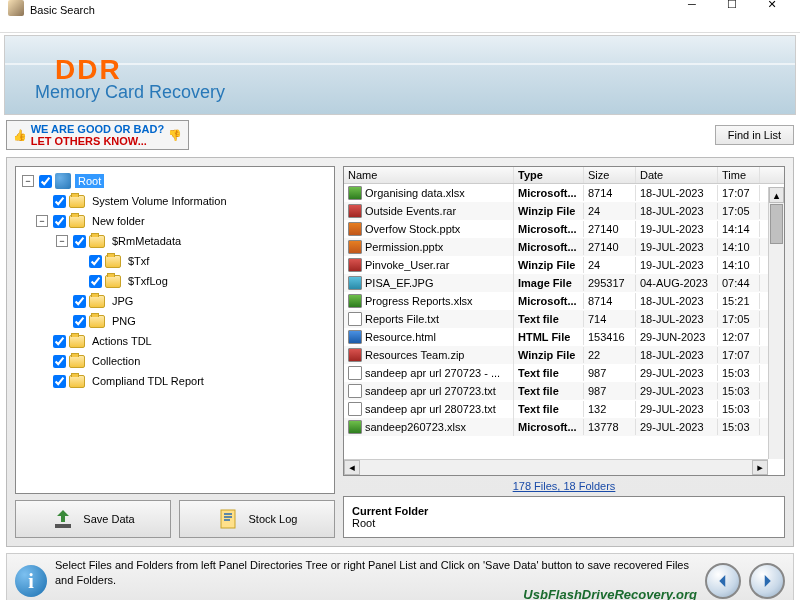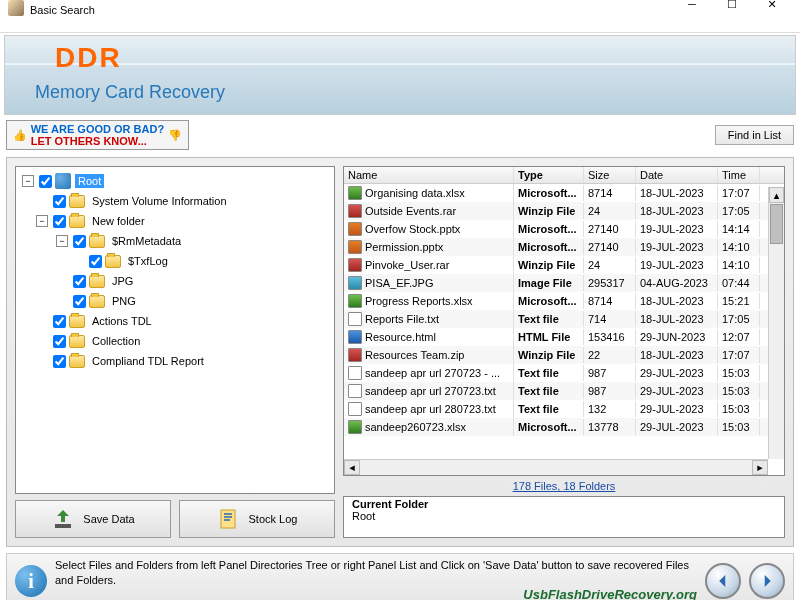--- a/index.html
+++ b/index.html
@@ -3,21 +3,21 @@
 <meta charset="utf-8">
 <style>
 * { box-sizing: border-box; margin: 0; padding: 0; font-family: "Segoe UI", Tahoma, sans-serif; font-size: 11px; }
 body { background: #fff; width: 800px; height: 600px; overflow: hidden; }
 .titlebar { height: 28px; background: #fff; border-bottom: 1px solid #ddd; display: flex; align-items: flex-end; padding: 16px 8px; }
 .titlebar .icon { width: 16px; height: 16px; background: linear-gradient(135deg,#f5deb3,#8b7355); border-radius: 2px; margin-right: 6px; }
 .titlebar .title { flex: 1; }
 .titlebar .winbtn { width: 40px; height: 24px; display: flex; align-items: center; justify-content: center; cursor: pointer; }
 .header { height: 80px; background: linear-gradient(180deg,#e8f0f5 0%,#d0e0ea 40%,#b8d0de 100%); border: 1px solid #ccc; margin: 2px 4px; position: relative; overflow: hidden; }
 .header::before { content:""; position:absolute; left:0; right:0; top:35%; height:2px; background:rgba(255,255,255,0.6); }
-.logo { position: absolute; left: 50px; top: 6px; font-size: 28px; font-weight: bold; color: #ff6600; letter-spacing: 2px; font-family: Arial Black, sans-serif; }
+.logo { position: absolute; left: 50px; top: 18px; font-size: 28px; font-weight: bold; color: #ff6600; letter-spacing: 2px; font-family: Arial Black, sans-serif; }
 .subtitle { position: absolute; left: 30px; top: 46px; font-size: 18px; color: #2878b8; font-weight: 500; }
 .toolbar { height: 32px; margin: 4px 6px 0; display: flex; align-items: center; justify-content: space-between; }
 .feedback { border: 1px solid #999; background: #f5f5f5; padding: 2px 6px; display: flex; align-items: center; gap: 4px; font-family: monospace; font-size: 9px; line-height: 1.1; }
 .feedback .blue { color: #0066cc; font-weight: bold; }
 .feedback .red { color: #cc0000; font-weight: bold; }
 .findbtn { border: 1px solid #aaa; background: linear-gradient(#f8f8f8,#e8e8e8); padding: 3px 12px; cursor: pointer; }
 .mainarea { margin: 6px; border: 1px solid #bbb; background: linear-gradient(180deg,#f0f0f0,#e8e8e8); padding: 8px; height: 390px; display: flex; gap: 8px; }
 .leftcol { width: 320px; display: flex; flex-direction: column; gap: 6px; }
 .treebox { flex: 1; border: 1px solid #888; background: #fff; overflow-y: auto; padding: 4px; }
 .treerow { display: flex; align-items: center; height: 20px; white-space: nowrap; }
@@ -46,21 +46,21 @@
 .fi-x { background: linear-gradient(#6fbf4b,#2e7d1f); color:#fff; }
 .fi-z { background: linear-gradient(#d9534f,#a02622); color:#fff; }
 .fi-p { background: linear-gradient(#e67e22,#c0561a); color:#fff; }
 .fi-i { background: linear-gradient(#5bc0de,#2a8aa8); color:#fff; }
 .fi-t { background: #fff; }
 .fi-h { background: linear-gradient(#4a90e2,#1a5aa8); color:#fff; }
 .hscroll { height: 16px; background: #f0f0f0; border-top: 1px solid #ccc; display: flex; }
 .hscroll .arrow { width: 16px; border: 1px solid #bbb; background: #e8e8e8; display:flex; align-items:center; justify-content:center; cursor:pointer; }
 .hscroll .track { flex:1; }
 .summary { text-align: center; color: #1a4ba8; font-size: 11px; text-decoration: underline; }
-.curfolder { border: 1px solid #888; background: #fff; padding: 1px 8px; height: 42px; }
+.curfolder { border: 1px solid #888; background: #fff; padding: 8px 8px; height: 42px; }
 .curfolder .lbl { font-weight: bold; }
 .footer { margin: 0 6px; height: 56px; display: flex; align-items: center; gap: 8px; border: 1px solid #ccc; background: linear-gradient(#f5f5f5,#e5e5e5); padding: 4px 8px; }
 .infoicon { width: 32px; height: 32px; border-radius: 50%; background: radial-gradient(circle at 30% 30%,#7cc0f0,#1a6fb0); color:#fff; font-size:20px; font-weight:bold; display:flex; align-items:center; justify-content:center; font-family: Georgia, serif; }
 .footertext { flex: 1; font-size: 11px; line-height: 1.3; }
 .url { color: #1a6b2e; font-weight: bold; font-style: italic; text-align: right; font-size: 13px; }
 .navbtn { width: 36px; height: 36px; border-radius: 50%; border: 2px solid #888; background: radial-gradient(circle at 35% 30%,#fff,#c8d8e8 60%,#90a8c0); display:flex; align-items:center; justify-content:center; cursor:pointer; }
 .navbtn svg { width: 18px; height: 18px; }
 .vscroll { position:absolute; right:0; top:20px; bottom:16px; width:16px; background:#f0f0f0; border-left:1px solid #ccc; }
 .vscroll .arrow { height:16px; border:1px solid #bbb; background:#e8e8e8; display:flex;align-items:center;justify-content:center;cursor:pointer;}
 .vscroll .thumb { height:40px; background:#c0c0c0; border:1px solid #999; margin:1px; }
@@ -115,20 +115,25 @@
       </div>
       <div class="treerow" style="padding-left:36px">
         <span class="toggle">−</span>
         <input type="checkbox" class="chk" checked="" style="">
         <span class="foldericon"></span>
         <span class="treetext">$RmMetadata</span>
       </div>
       <div class="treerow" style="padding-left:66px">
         <input type="checkbox" class="chk" checked="" style="">
         <span class="foldericon"></span>
+        <span class="treetext">$Txf</span>
+      </div>
+      <div class="treerow" style="padding-left:66px">
+        <input type="checkbox" class="chk" checked="" style="">
+        <span class="foldericon"></span>
         <span class="treetext">$TxfLog</span>
       </div>
       <div class="treerow" style="padding-left:50px">
         <input type="checkbox" class="chk" checked="" style="">
         <span class="foldericon"></span>
         <span class="treetext">JPG</span>
       </div>
       <div class="treerow" style="padding-left:50px">
         <input type="checkbox" class="chk" checked="" style="">
         <span class="foldericon"></span>

